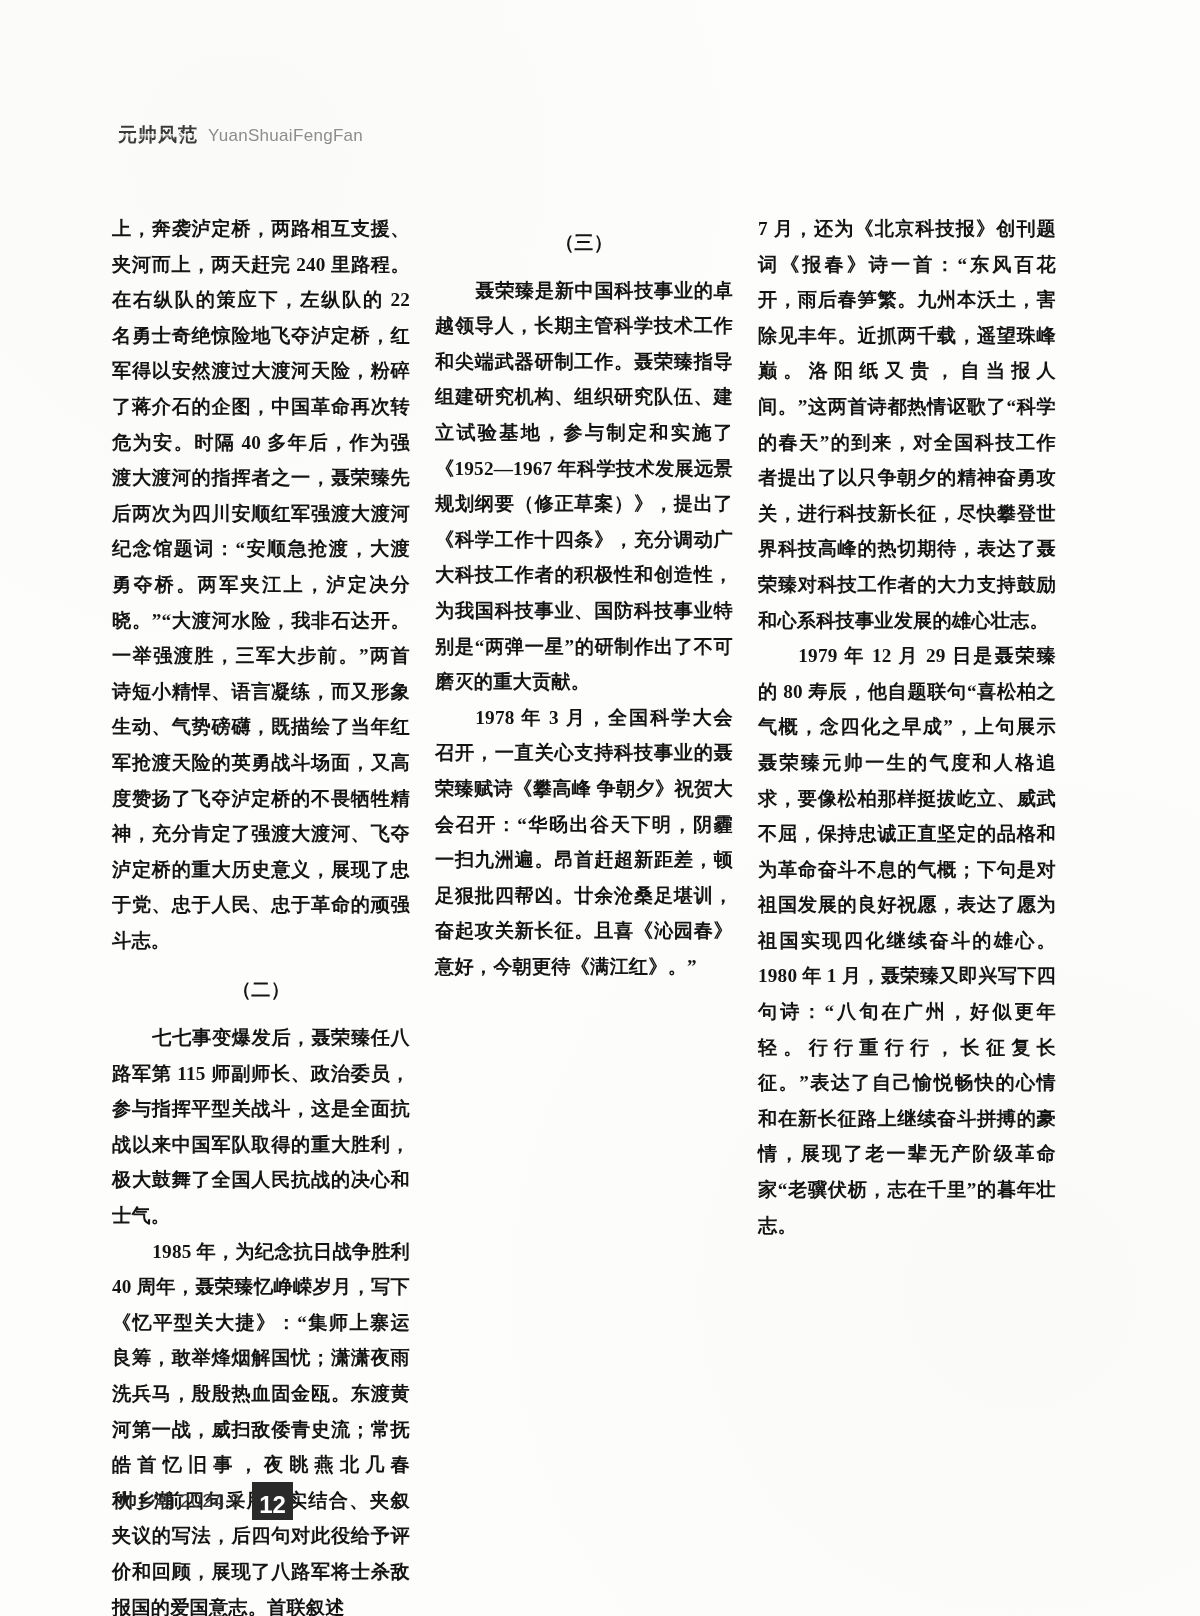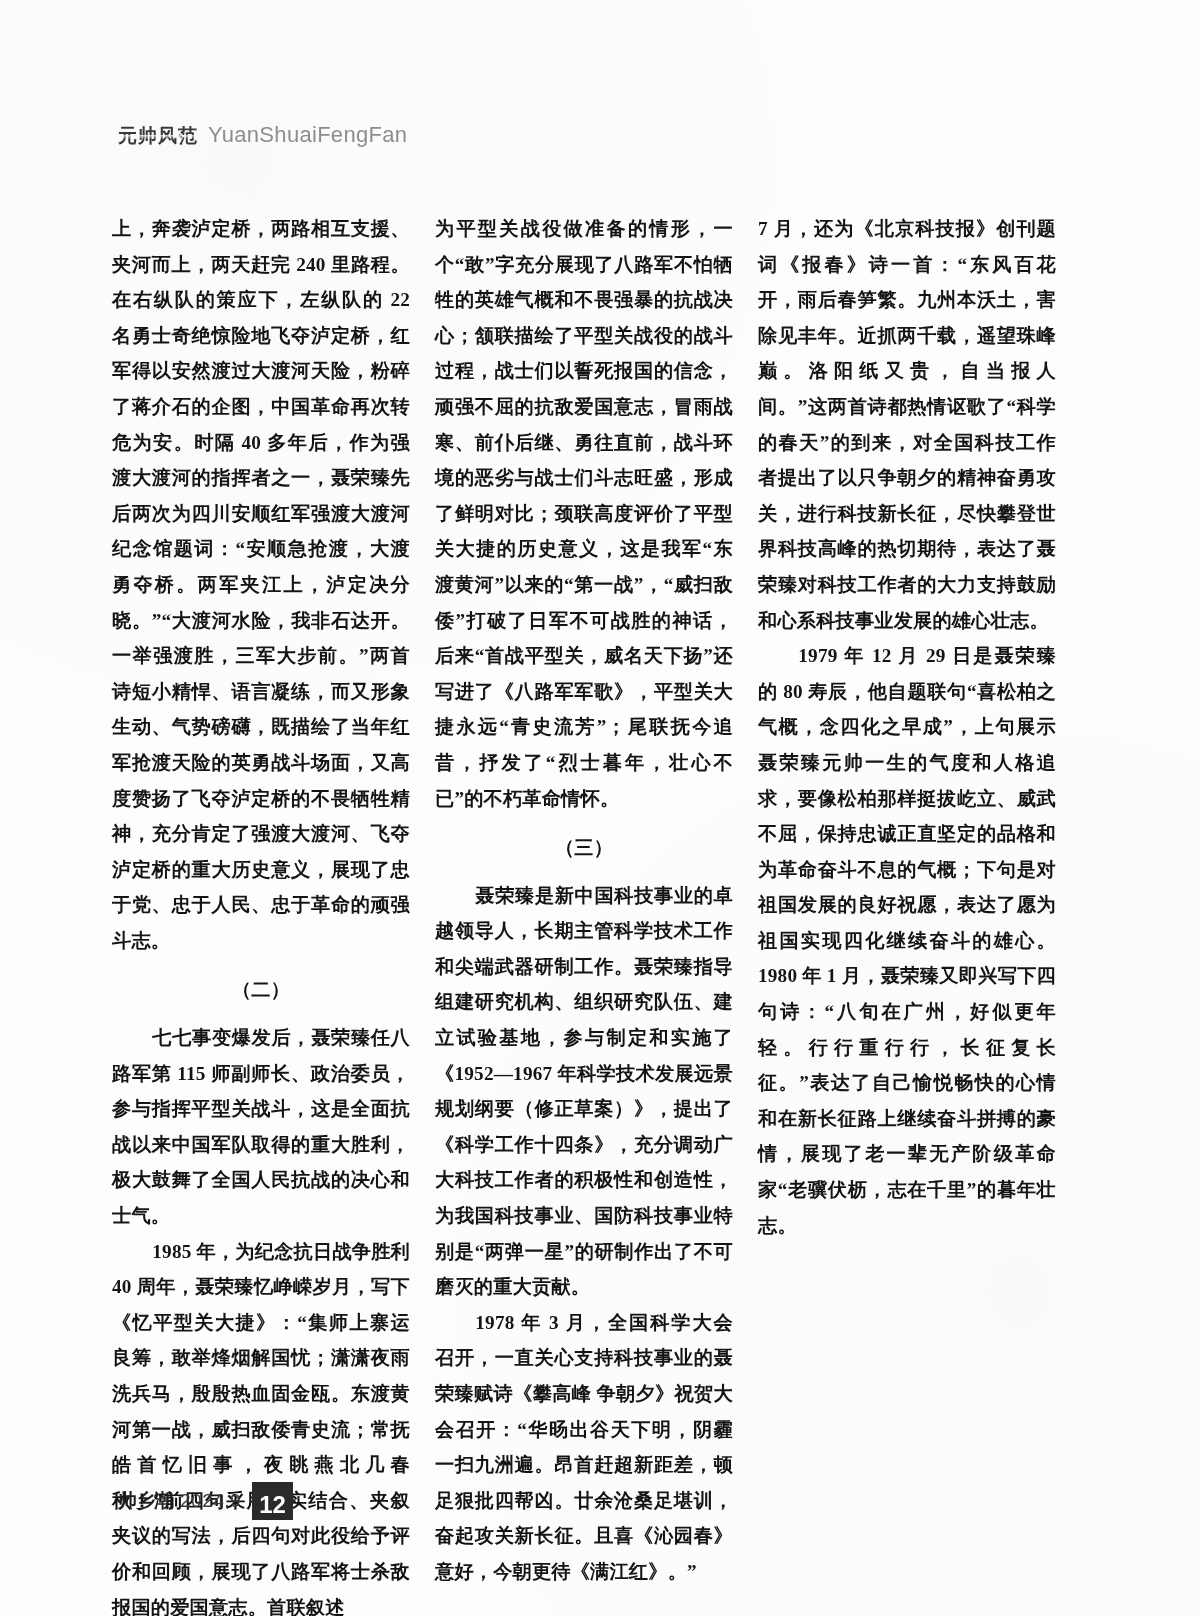--- a/index.html
+++ b/index.html
@@ -39,21 +39,21 @@
     letter-spacing: 1px;
     color: #2b2b2b;
     background: linear-gradient(to bottom, #3a3a3a 0%, #3a3a3a 46%, #cfcfcf 47%, #3a3a3a 62%, #3a3a3a 100%);
     -webkit-background-clip: text;
     background-clip: text;
     color: transparent;
     text-shadow: none;
   }
   .header-py {
     font-family: "Liberation Sans", "DejaVu Sans", sans-serif;
-    font-size: 22px;
+    font-size: 17px;
     color: #8d8d8d;
     letter-spacing: 0.3px;
   }
   .columns {
     position: absolute;
     left: 112px;
     top: 168px;
     width: 960px;
     display: flex;
     gap: 25px;
@@ -126,21 +126,20 @@
   </div>
 
   <div class="columns">
     <div class="col">
       <p>上，奔袭泸定桥，两路相互支援、夹河而上，两天赶完 240 里路程。在右纵队的策应下，左纵队的 22 名勇士奇绝惊险地飞夺泸定桥，红军得以安然渡过大渡河天险，粉碎了蒋介石的企图，中国革命再次转危为安。时隔 40 多年后，作为强渡大渡河的指挥者之一，聂荣臻先后两次为四川安顺红军强渡大渡河纪念馆题词：“安顺急抢渡，大渡勇夺桥。两军夹江上，泸定决分晓。”“大渡河水险，我非石达开。一举强渡胜，三军大步前。”两首诗短小精悍、语言凝练，而又形象生动、气势磅礴，既描绘了当年红军抢渡天险的英勇战斗场面，又高度赞扬了飞夺泸定桥的不畏牺牲精神，充分肯定了强渡大渡河、飞夺泸定桥的重大历史意义，展现了忠于党、忠于人民、忠于革命的顽强斗志。</p>
       <p class="section-title">（二）</p>
       <p class="indent">七七事变爆发后，聂荣臻任八路军第 115 师副师长、政治委员，参与指挥平型关战斗，这是全面抗战以来中国军队取得的重大胜利，极大鼓舞了全国人民抗战的决心和士气。</p>
       <p class="indent">1985 年，为纪念抗日战争胜利 40 周年，聂荣臻忆峥嵘岁月，写下《忆平型关大捷》：“集师上寨运良筹，敢举烽烟解国忧；潇潇夜雨洗兵马，殷殷热血固金瓯。东渡黄河第一战，威扫敌倭青史流；常抚皓首忆旧事，夜眺燕北几春秋！”前四句采用虚实结合、夹叙夹议的写法，后四句对此役给予评价和回顾，展现了八路军将士杀敌报国的爱国意志。首联叙述</p>
     </div>
     <div class="col">
-      <p>为平型关战役做准备的情形，一个“敢”字充分展现了八路军不怕牺牲的英雄气概和不畏强暴的抗战决心；颔联描绘了平型关战役的战斗过程，战士们以誓死报国的信念，顽强不屈的抗敌爱国意志，冒雨战寒、前仆后继、勇往直前，战斗环境的恶劣与战士们斗志旺盛，形成了鲜明对比；颈联高度评价了平型关大捷的历史意义，这是我军“东渡黄河”以来的“第一战”，“威扫敌倭”打破了日军不可战胜的神话，后来“首战平型关，威名天下扬”还写进了《八路军军歌》，平型关大捷永远“青史流芳”；尾联抚今追昔，抒发了“烈士暮年，壮心不已”的不朽革命情怀。</p>
       <p class="section-title">（三）</p>
       <p class="indent">聂荣臻是新中国科技事业的卓越领导人，长期主管科学技术工作和尖端武器研制工作。聂荣臻指导组建研究机构、组织研究队伍、建立试验基地，参与制定和实施了《1952—1967 年科学技术发展远景规划纲要（修正草案）》，提出了《科学工作十四条》，充分调动广大科技工作者的积极性和创造性，为我国科技事业、国防科技事业特别是“两弹一星”的研制作出了不可磨灭的重大贡献。</p>
       <p class="indent">1978 年 3 月，全国科学大会召开，一直关心支持科技事业的聂荣臻赋诗《攀高峰 争朝夕》祝贺大会召开：“华旸出谷天下明，阴霾一扫九洲遍。昂首赶超新距差，顿足狠批四帮凶。廿余沧桑足堪训，奋起攻关新长征。且喜《沁园春》意好，今朝更待《满江红》。”</p>
     </div>
     <div class="col">
       <p>7 月，还为《北京科技报》创刊题词《报春》诗一首：“东风百花开，雨后春笋繁。九州本沃土，害除见丰年。近抓两千载，遥望珠峰巅。洛阳纸又贵，自当报人间。”这两首诗都热情讴歌了“科学的春天”的到来，对全国科技工作者提出了以只争朝夕的精神奋勇攻关，进行科技新长征，尽快攀登世界科技高峰的热切期待，表达了聂荣臻对科技工作者的大力支持鼓励和心系科技事业发展的雄心壮志。</p>
       <p class="indent">1979 年 12 月 29 日是聂荣臻的 80 寿辰，他自题联句“喜松柏之气概，念四化之早成”，上句展示聂荣臻元帅一生的气度和人格追求，要像松柏那样挺拔屹立、威武不屈，保持忠诚正直坚定的品格和为革命奋斗不息的气概；下句是对祖国发展的良好祝愿，表达了愿为祖国实现四化继续奋斗的雄心。1980 年 1 月，聂荣臻又即兴写下四句诗：“八旬在广州，好似更年轻。行行重行行，长征复长征。”表达了自己愉悦畅快的心情和在新长征路上继续奋斗拼搏的豪情，展现了老一辈无产阶级革命家“老骥伏枥，志在千里”的暮年壮志。</p>
     </div>
   </div>
 

